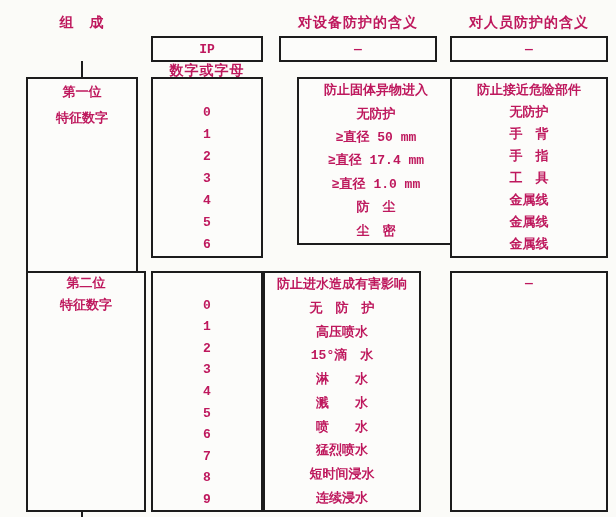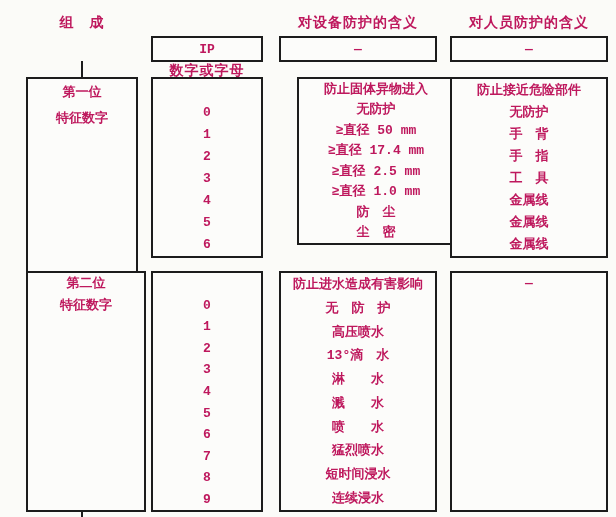--- a/index.html
+++ b/index.html
@@ -69,21 +69,20 @@
       <div class="row"><span>5</span></div>
       <div class="row"><span>6</span></div>
     </div>
 
   <div class="box" style="left:279px;top:77px;width:158px;height:168px;margin-left:18px;">
     <div class="row">防止固体异物进入</div>
 
   <div class="row"><span>无防护</span></div>
       <div class="row"><span>≥直径 50 mm</span></div>
       <div class="row"><span>≥直径 17.4 mm</span></div>
-      <div class="row"><span>≥直径 2.5 mm</span></div>
       <div class="row"><span>≥直径 1.0 mm</span></div>
       <div class="row"><span>防　尘</span></div>
       <div class="row"><span>尘　密</span></div>
     </div>
 
   <div class="box" style="left:450px;top:77px;width:158px;height:181px;">
     <div class="row">防止接近危险部件</div>
 
   <div class="row"><span>无防护</span></div>
       <div class="row"><span>手　背</span></div>
@@ -108,26 +107,26 @@
       <div class="row"><span>2</span></div>
       <div class="row"><span>3</span></div>
       <div class="row"><span>4</span></div>
       <div class="row"><span>5</span></div>
       <div class="row"><span>6</span></div>
       <div class="row"><span>7</span></div>
       <div class="row"><span>8</span></div>
       <div class="row"><span>9</span></div>
     </div>
 
-  <div class="box" style="left:279px;top:271px;width:158px;height:241px;">
+  <div class="box" style="left:263px;top:271px;width:158px;height:241px;">
     <div class="row">防止进水造成有害影响</div>
 
   <div class="row"><span>无　防　护</span></div>
       <div class="row"><span>高压喷水</span></div>
-      <div class="row"><span>13°滴　水</span></div>
+      <div class="row"><span>15°滴　水</span></div>
       <div class="row"><span>淋　　水</span></div>
       <div class="row"><span>溅　　水</span></div>
       <div class="row"><span>喷　　水</span></div>
       <div class="row"><span>猛烈喷水</span></div>
       <div class="row"><span>短时间浸水</span></div>
       <div class="row"><span>连续浸水</span></div>
     </div>
 
   <div class="box" style="left:450px;top:271px;width:158px;height:241px;">
     <div class="row">—</div>

